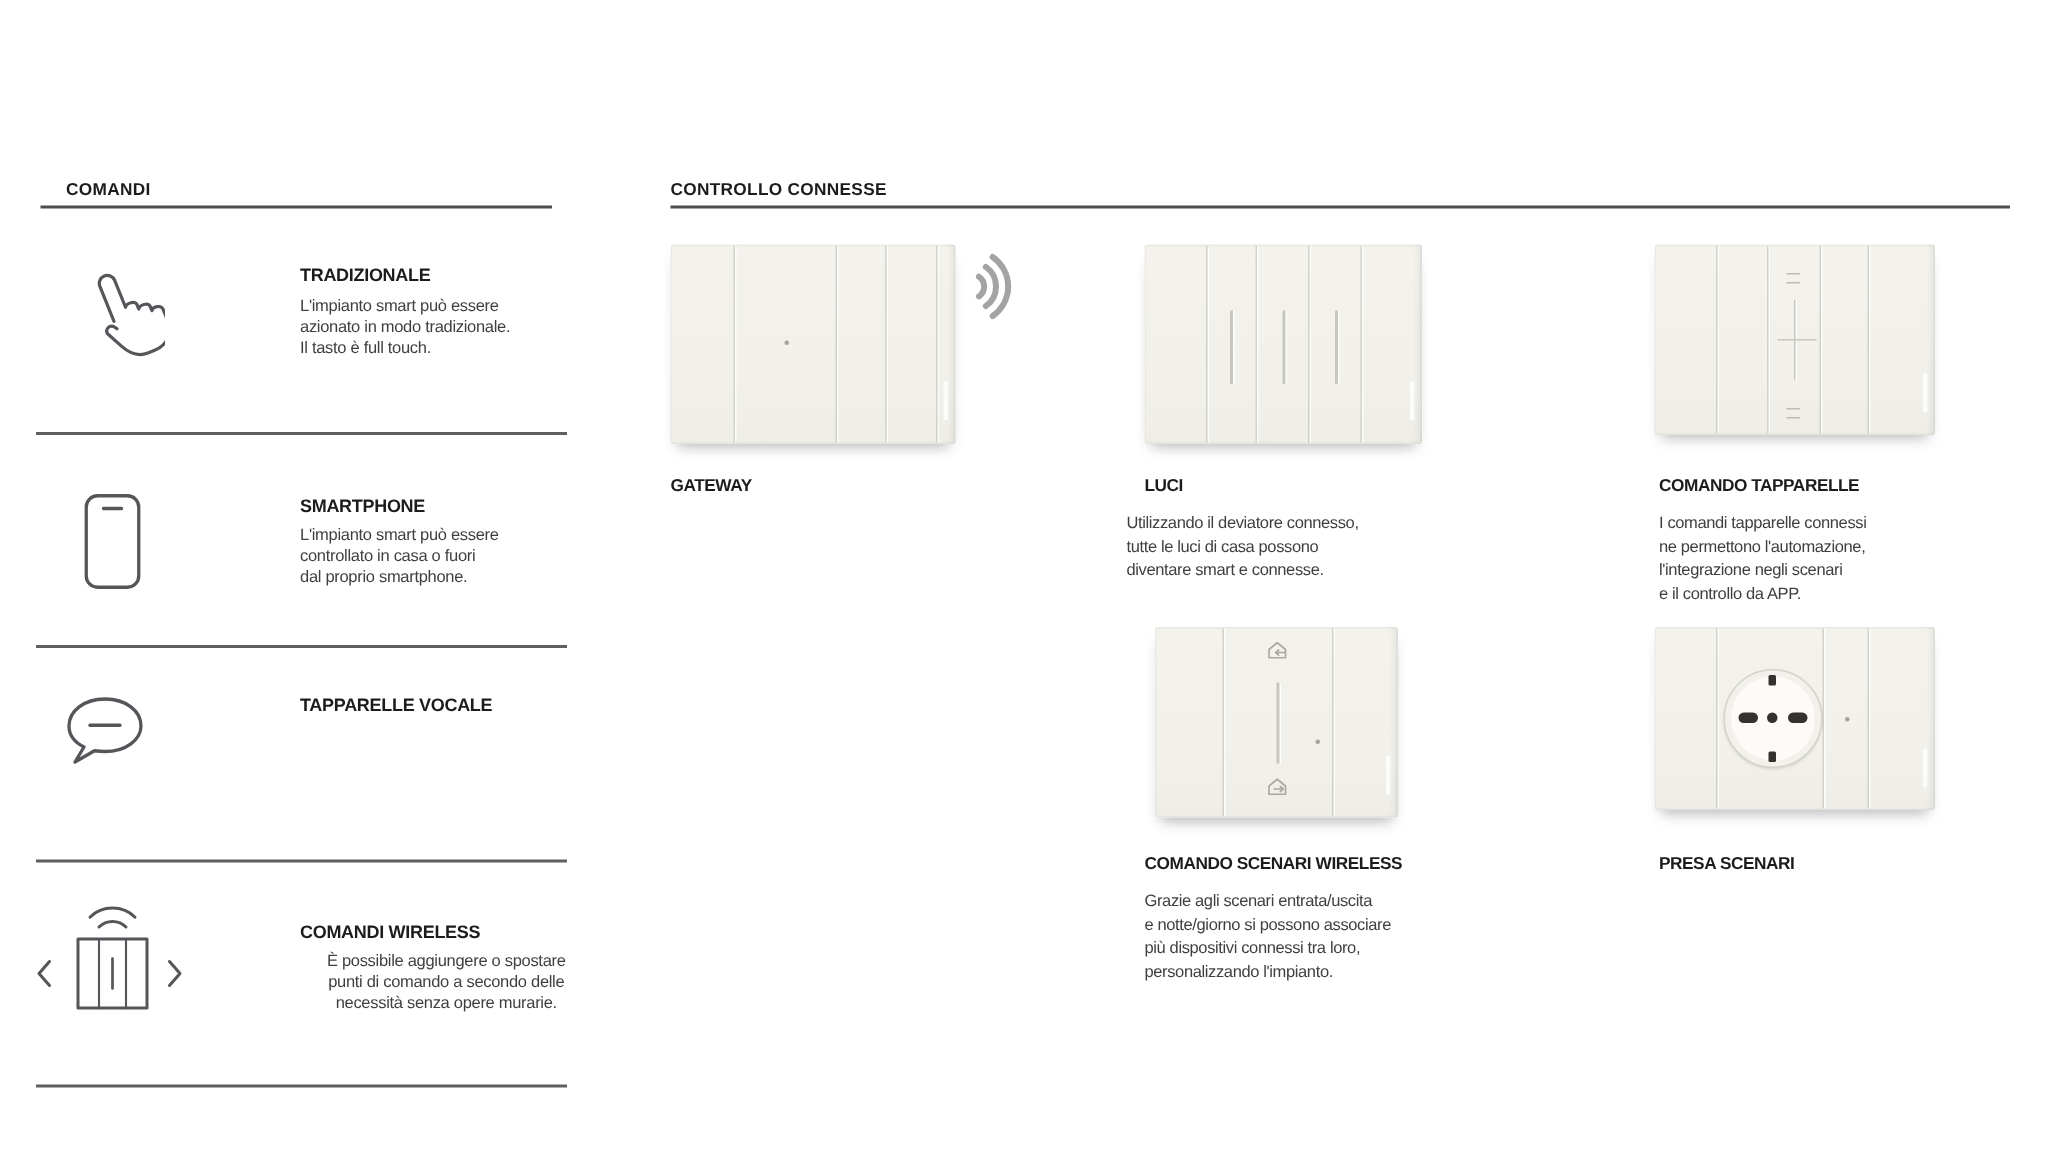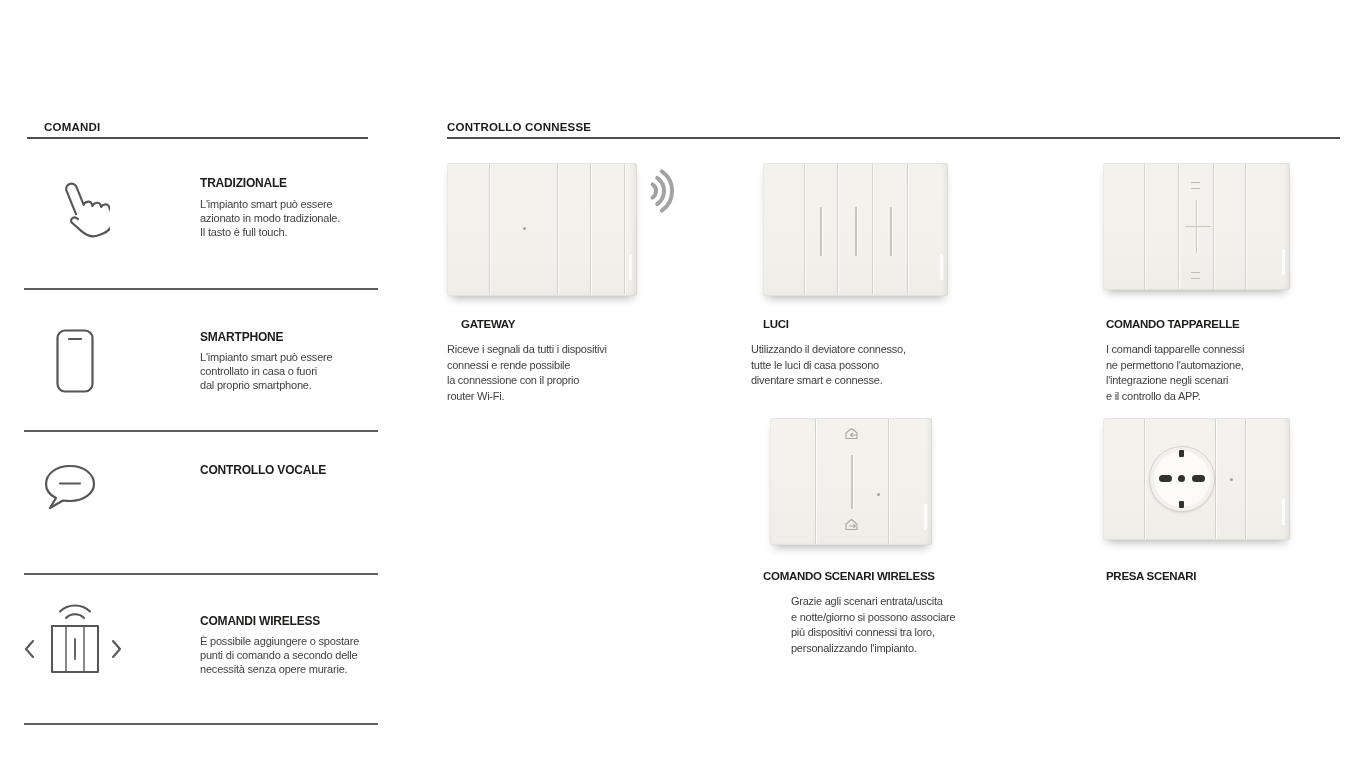--- a/index.html
+++ b/index.html
@@ -73,37 +73,37 @@
 controllato in casa o fuori
 dal proprio smartphone.</div>
   <div class="divider" style="left:24px;top:430px;width:354px;"></div>
 
   <div style="position:absolute;left:42px;top:463px;">
     <svg width="58" height="48" viewBox="0 0 56 48" fill="none" stroke="#55555a" stroke-width="2.2" stroke-linecap="round" stroke-linejoin="round">
       <path d="M27 3 C13 3 3 11 3 21 C3 27 7 32 13 35 L7 45 L20 37.5 C22.3 37.8 24.6 38 27 38 C41 38 51 30 51 21 C51 11 41 3 27 3 Z"></path>
       <line x1="17" y1="20.5" x2="37" y2="20.5"></line>
     </svg>
   </div>
-  <div class="item-title" style="left:200px;top:463px;">CONTROLLO VOCALE</div>
+  <div class="item-title" style="left:200px;top:463px;">TAPPARELLE VOCALE</div>
   <div class="divider" style="left:24px;top:573px;width:354px;"></div>
 
   <div style="position:absolute;left:20px;top:604px;">
     <svg width="106" height="72" viewBox="0 0 106 72" fill="none" stroke="#55555a" stroke-linecap="round" stroke-linejoin="round">
       <rect x="32" y="22" width="46" height="46" stroke-width="2"></rect>
       <line x1="46" y1="22" x2="46" y2="68" stroke-width="1.4"></line>
       <line x1="64" y1="22" x2="64" y2="68" stroke-width="1.4"></line>
       <line x1="55" y1="35" x2="55" y2="55" stroke-width="1.8"></line>
       <path d="M46,14 a12,11 0 0 1 18,0" stroke-width="2"></path>
       <path d="M40,7.5 a20,18 0 0 1 30,0" stroke-width="2"></path>
       <path d="M13,37 l-7,8 7,8" stroke-width="2"></path>
       <path d="M93,37 l7,8 -7,8" stroke-width="2"></path>
     </svg>
   </div>
   <div class="item-title" style="left:200px;top:614px;">COMANDI WIRELESS</div>
-  <div class="item-body" style="left:200px;top:635px;width:195px;">È possibile aggiungere o spostare
+  <div class="item-body" style="left:200px;top:635px;width:195px;text-align:center;">È possibile aggiungere o spostare
 punti di comando a secondo delle
 necessità senza opere murarie.</div>
   <div class="divider" style="left:24px;top:723px;width:354px;"></div>
 
   <div class="section-header" style="left:447px;top:121px;">CONTROLLO CONNESSE</div>
   <div class="rule" style="left:447px;top:137px;width:893px;"></div>
 
   <div class="plate" style="left:447px;top:163px;width:190px;height:133px;">
     <div class="vl" style="left:22%;"></div>
     <div class="vl" style="left:58%;"></div>
@@ -112,25 +112,21 @@
     <div class="led" style="left:40%;top:48%;"></div>
     <div class="brand"></div>
   </div>
   <div style="position:absolute;left:646px;top:168px;">
     <svg width="38" height="46" viewBox="0 0 38 46" fill="none" stroke="#a3a3a3" stroke-width="4" stroke-linecap="round">
       <path d="M6.6,16.4 A8,8 0 0 1 6.6,29.6"></path>
       <path d="M11.2,9.9 A16,16 0 0 1 11.2,36.1"></path>
       <path d="M15.8,3.3 A24,24 0 0 1 15.8,42.7"></path>
     </svg>
   </div>
-  <div class="prod-title" style="left:461px;top:318px;">GATEWAY</div>
-  <div class="prod-body" style="left:447px;top:342px;">Riceve i segnali da tutti i dispositivi
-connessi e rende possibile
-la connessione con il proprio
-router Wi-Fi.</div>
+  <div class="prod-title" style="left:447px;top:318px;">GATEWAY</div>
 
   <div class="plate" style="left:763px;top:163px;width:185px;height:133px;">
     <div class="vl" style="left:22%;"></div>
     <div class="vl" style="left:40%;"></div>
     <div class="vl" style="left:59%;"></div>
     <div class="vl" style="left:78%;"></div>
     <div class="rocker" style="left:31%;top:33%;height:37%;"></div>
     <div class="rocker" style="left:49.5%;top:33%;height:37%;"></div>
     <div class="rocker" style="left:68.5%;top:33%;height:37%;"></div>
     <div class="brand"></div>
@@ -170,21 +166,21 @@
     <div class="led" style="left:66%;top:59%;"></div>
     <div class="house" style="left:45%;top:78%;">
       <svg width="17" height="15" viewBox="0 0 17 15" fill="none" stroke="#a9a8a1" stroke-width="1.1" stroke-linecap="round" stroke-linejoin="round">
         <path d="M3 7 L8.5 2.5 L14 7 V12.5 H3 Z"></path>
         <path d="M6.5 9 H12.5 M10.5 7.3 L12.5 9 L10.5 10.7"></path>
       </svg>
     </div>
     <div class="brand"></div>
   </div>
   <div class="prod-title" style="left:763px;top:570px;">COMANDO SCENARI WIRELESS</div>
-  <div class="prod-body" style="left:763px;top:594px;margin-left:28px;">Grazie agli scenari entrata/uscita
+  <div class="prod-body" style="left:763px;top:594px;">Grazie agli scenari entrata/uscita
 e notte/giorno si possono associare
 più dispositivi connessi tra loro,
 personalizzando l'impianto.</div>
 
   <div class="plate" style="left:1103px;top:418px;width:187px;height:122px;">
     <div class="vl" style="left:22%;"></div>
     <div class="vl" style="left:60%;"></div>
     <div class="vl" style="left:76%;"></div>
     <div class="socket" style="left:46px;top:28px;">
       <div class="hole hole-oval" style="left:9px;"></div>

